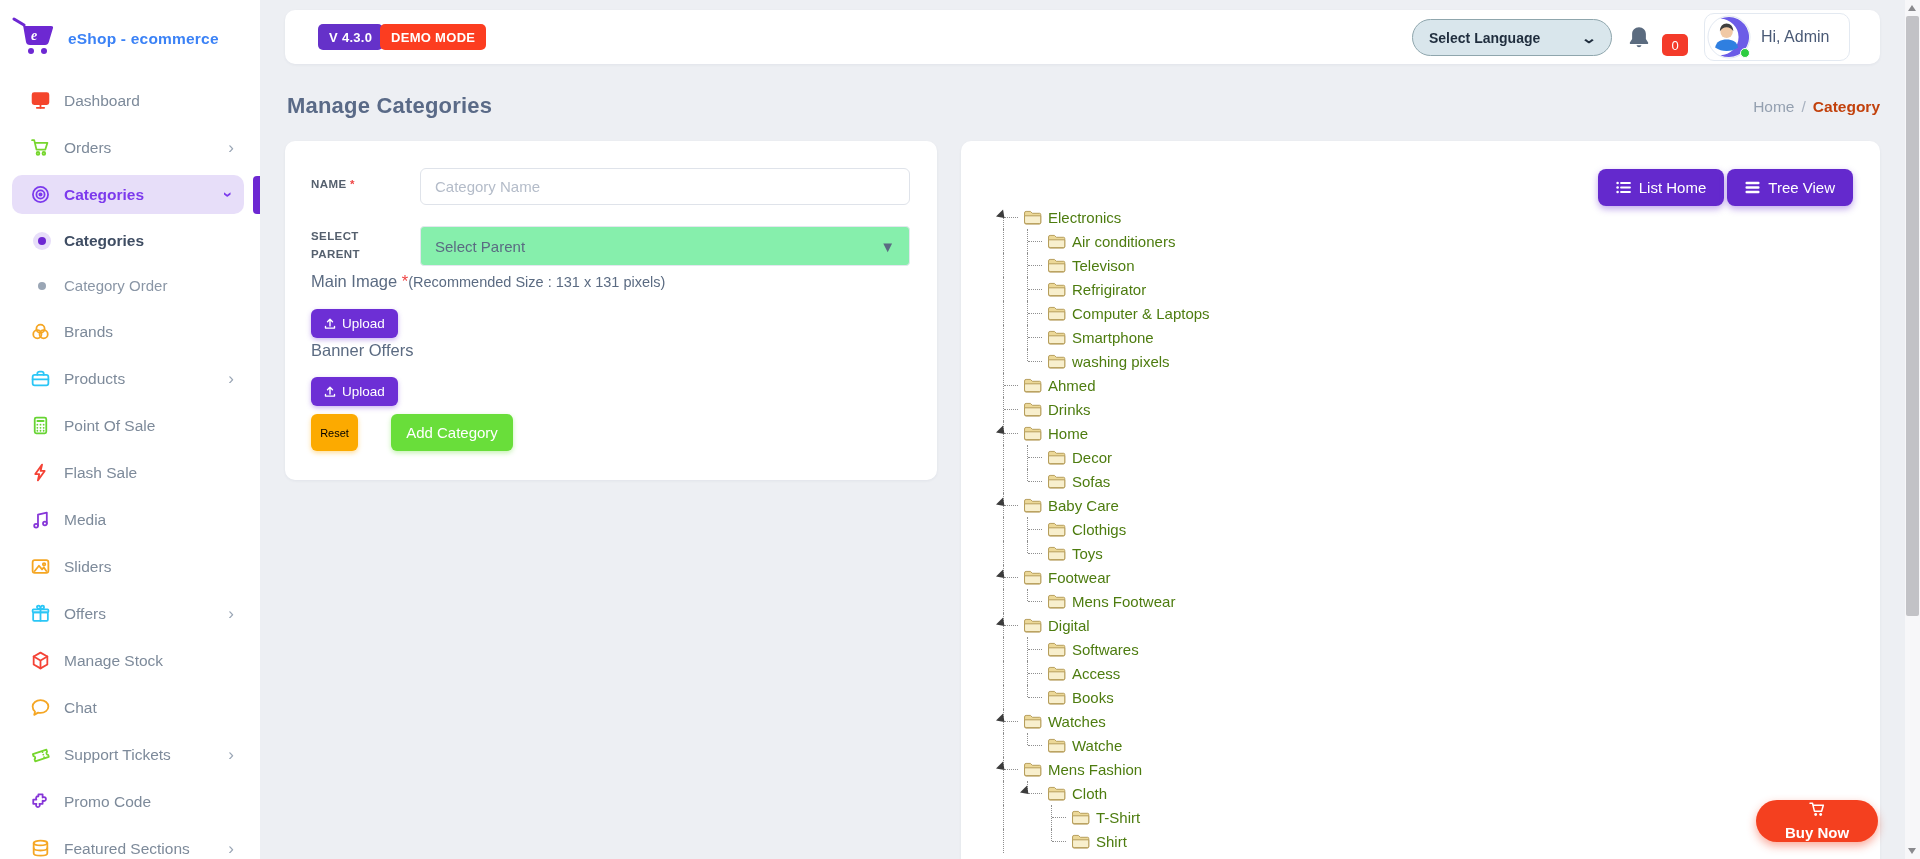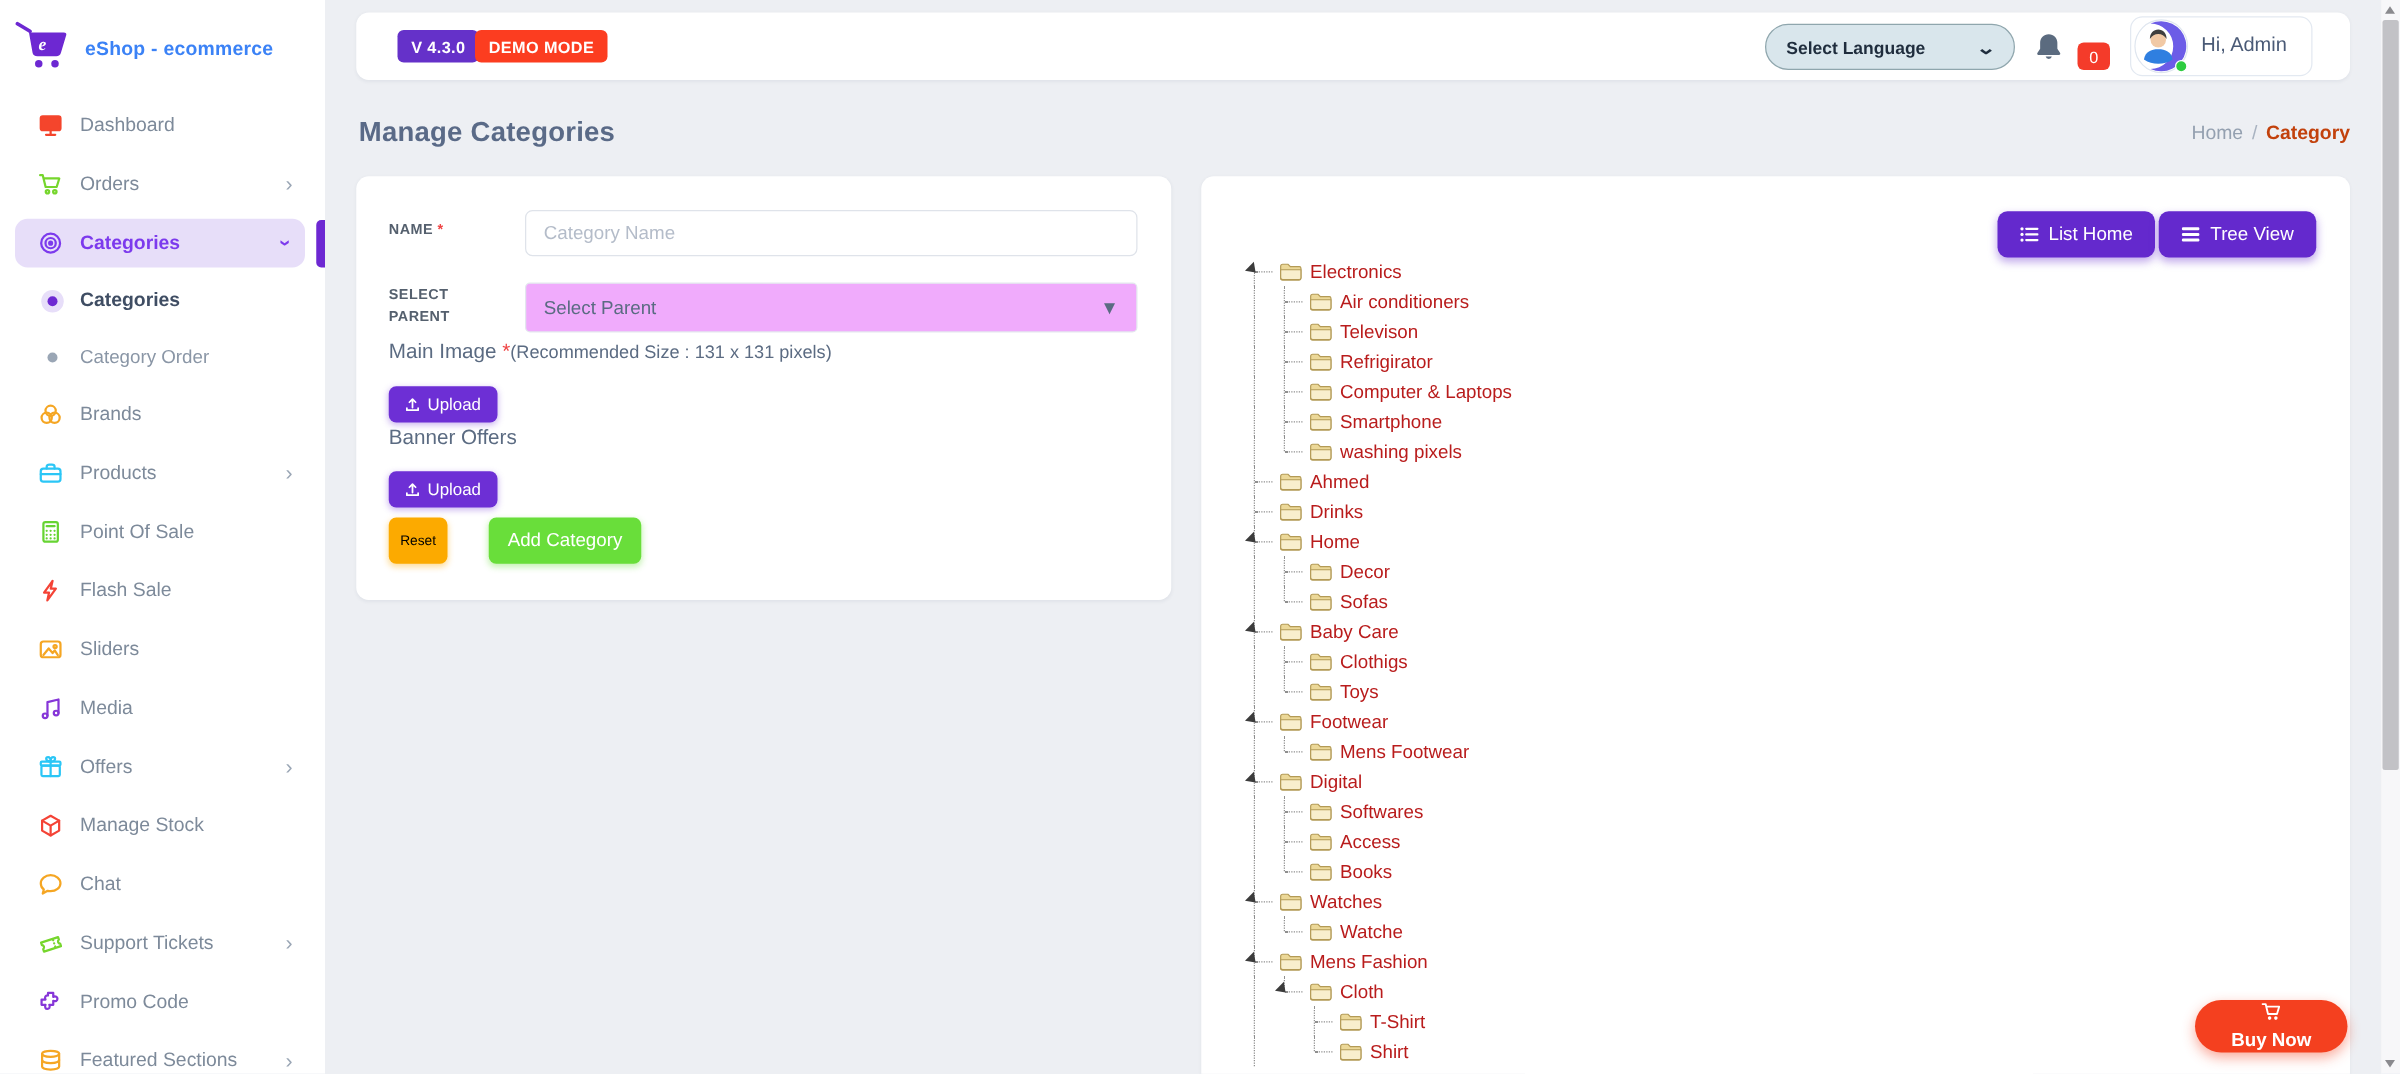--- a/index.html
+++ b/index.html
@@ -48,21 +48,21 @@
   .breadcrumb { position:absolute; right:40px; top:98px; font-size:15.5px; color:#94a0b0; }
   .breadcrumb .sep { margin:0 7px; color:#a8b2c0; }
   .breadcrumb .current { color:#c2410c; font-weight:bold; }
 
   
   .form-card { position:absolute; left:285px; top:141px; width:652px; height:339px; background:#fff; border-radius:10px; box-shadow:0 1px 3px rgba(40,50,80,.06); }
   .f-label { position:absolute; left:26px; font-size:11.5px; font-weight:bold; color:#55606e; letter-spacing:.4px; }
   .req { color:#ef4444; }
   .name-input { position:absolute; left:135px; top:27px; width:490px; height:37px; border:1px solid #dfe3ea; border-radius:6px; padding:0 14px; font-size:15px; color:#3f4d63; font-family:"Liberation Sans", sans-serif; outline:none; }
   .name-input::placeholder { color:#b4bcc9; }
-  .parent-select { position:absolute; left:135px; top:85px; width:490px; height:40px; background:#f0abfc; border:1px solid #e3e7ee; border-radius:4px; display:flex; align-items:center; justify-content:space-between; padding:0 14px; cursor:pointer; }
+  .parent-select { position:absolute; left:135px; top:85px; width:490px; height:40px; background:#86efac; border:1px solid #e3e7ee; border-radius:4px; display:flex; align-items:center; justify-content:space-between; padding:0 14px; cursor:pointer; }
   .parent-select span { font-size:15px; color:#5a6b82; }
   .parent-caret { font-size:10px; color:#333; }
   .img-label { position:absolute; left:26px; font-size:16.5px; color:#5b6b82; }
   .img-hint { font-size:14.5px; color:#5b6b82; }
   .upload-btn { position:absolute; left:26px; height:29px; background:#6d2fd5; border:none; border-radius:6px; color:#fff; font-size:13.5px; display:flex; align-items:center; gap:6px; padding:0 13px; cursor:pointer; box-shadow:0 2px 5px rgba(109,47,213,.35); font-family:"Liberation Sans", sans-serif; }
   .reset-btn { position:absolute; left:26px; top:273px; width:47px; height:37px; background:#fcaa00; border:none; border-radius:6px; color:#000000; font-size:11px; cursor:pointer; box-shadow:0 2px 5px rgba(252,170,0,.4); font-family:"Liberation Sans", sans-serif; }
   .add-btn { position:absolute; left:106px; top:273px; width:122px; height:37px; background:#69de3a; border:none; border-radius:6px; color:#fff; font-size:15px; cursor:pointer; box-shadow:0 2px 5px rgba(105,222,58,.4); font-family:"Liberation Sans", sans-serif; }
 
   
   .tree-card { position:absolute; left:961px; top:141px; width:919px; height:760px; background:#fff; border-radius:10px; box-shadow:0 1px 3px rgba(40,50,80,.06); }
@@ -70,21 +70,21 @@
   .view-btn { height:37px; background:#6429cd; border:none; border-radius:8px; color:#fff; font-size:15px; display:flex; align-items:center; gap:8px; padding:0 18px; cursor:pointer; box-shadow:0 3px 7px rgba(100,41,205,.4); font-family:"Liberation Sans", sans-serif; }
   .tree-list { position:absolute; left:34px; top:64px; }
   .tree-row { display:flex; align-items:center; height:24px; }
   .tcell { position:relative; width:24px; height:24px; flex:none; }
   .vfull { position:absolute; left:8px; top:0; height:24px; border-left:1px dotted #8f8f8f; }
   .vtop  { position:absolute; left:8px; top:0; height:12px; border-left:1px dotted #8f8f8f; }
   .vbot  { position:absolute; left:8px; top:12px; height:12px; border-left:1px dotted #8f8f8f; }
   .hstub { position:absolute; left:9px; top:12px; width:14px; border-top:1px dotted #8f8f8f; }
   .tri { position:absolute; left:2px; top:7px; width:0; height:0; border-left:5px solid transparent; border-right:5px solid transparent; border-top:7px solid #3c3c3c; transform:rotate(-45deg); cursor:pointer; }
   .tnode { display:flex; align-items:center; gap:6px; cursor:pointer; padding:0 4px; }
-  .tlabel { font-size:15px; color:#b91c1c; white-space:nowrap; }
+  .tlabel { font-size:15px; color:#4d7c0f; white-space:nowrap; }
   .tfolder { display:flex; align-items:center; }
 
   
   .buy-now { position:absolute; left:1756px; top:800px; width:122px; height:42px; background:#f4401f; border:none; border-radius:21px; color:#fff; font-size:15px; font-weight:bold; display:flex; align-items:center; justify-content:center; gap:7px; cursor:pointer; box-shadow:0 4px 10px rgba(244,64,31,.45); font-family:"Liberation Sans", sans-serif;flex-direction:column; }
   .scrollbar { position:absolute; right:0; top:0; width:15px; height:859px; background:#f7f7f9; z-index:9; }
   .sb-thumb { position:absolute; left:1px; right:1px; top:16px; height:600px; background:#c2c2c6; border-radius:2px; }
   .sb-up, .sb-down { position:absolute; left:3px; width:0; height:0; border-left:4.5px solid transparent; border-right:4.5px solid transparent; }
   .sb-up { top:5px; border-bottom:6px solid #8a8a8e; }
   .sb-down { bottom:5px; border-top:6px solid #8a8a8e; }
 </style>
@@ -191,38 +191,38 @@
         <span class="nav-icon">
           <svg width="21" height="21" viewBox="0 0 20 20" fill="none" stroke="#f44336" stroke-width="1.7" stroke-linecap="round" stroke-linejoin="round">
             <path d="M11.5 2.5L5 11.5h3.8l-1.3 6L14 8.5h-3.9l1.4-6z"></path>
           </svg>
         </span>
         <span class="nav-label">Flash Sale</span>
       </div>
       <div class="nav-item">
         <span class="pill"></span>
         <span class="nav-icon">
+          <svg width="21" height="21" viewBox="0 0 20 20" fill="none" stroke="#8636d8" stroke-width="1.7" stroke-linecap="round" stroke-linejoin="round">
+            <path d="M7.6 15.8V5.4L16 3.4v10.3"></path>
+            <circle cx="5.8" cy="15.9" r="1.8"></circle>
+            <circle cx="14.2" cy="13.8" r="1.8"></circle>
+          </svg>
+        </span>
+        <span class="nav-label">Media</span>
+      </div>
+      <div class="nav-item">
+        <span class="pill"></span>
+        <span class="nav-icon">
           <svg width="21" height="21" viewBox="0 0 20 20" fill="none" stroke="#f5a623" stroke-width="1.7" stroke-linecap="round" stroke-linejoin="round">
             <rect x="2.5" y="4" width="15" height="12" rx="2"></rect>
             <circle cx="13.4" cy="7.9" r="1.2"></circle>
             <path d="M4.5 14.3l4-5 3 3.5 1.6-2 2.4 3.5"></path>
           </svg>
         </span>
         <span class="nav-label">Sliders</span>
-      </div>
-      <div class="nav-item">
-        <span class="pill"></span>
-        <span class="nav-icon">
-          <svg width="21" height="21" viewBox="0 0 20 20" fill="none" stroke="#8636d8" stroke-width="1.7" stroke-linecap="round" stroke-linejoin="round">
-            <path d="M7.6 15.8V5.4L16 3.4v10.3"></path>
-            <circle cx="5.8" cy="15.9" r="1.8"></circle>
-            <circle cx="14.2" cy="13.8" r="1.8"></circle>
-          </svg>
-        </span>
-        <span class="nav-label">Media</span>
       </div>
       <div class="nav-item">
         <span class="pill"></span>
         <span class="nav-icon">
           <svg width="21" height="21" viewBox="0 0 20 20" fill="none" stroke="#2bc6f6" stroke-width="1.7" stroke-linecap="round" stroke-linejoin="round">
             <rect x="3" y="9" width="14" height="8" rx="1"></rect>
             <rect x="2.5" y="6" width="15" height="3" rx="0.8"></rect>
             <path d="M10 6v11"></path>
             <path d="M10 6C8.2 6 6.6 5 6.6 3.8c0-.9.7-1.3 1.4-1.3 1.2 0 2 1.5 2 3.5 0-2 .8-3.5 2-3.5.7 0 1.4.4 1.4 1.3C13.4 5 11.8 6 10 6z"></path>
           </svg>

